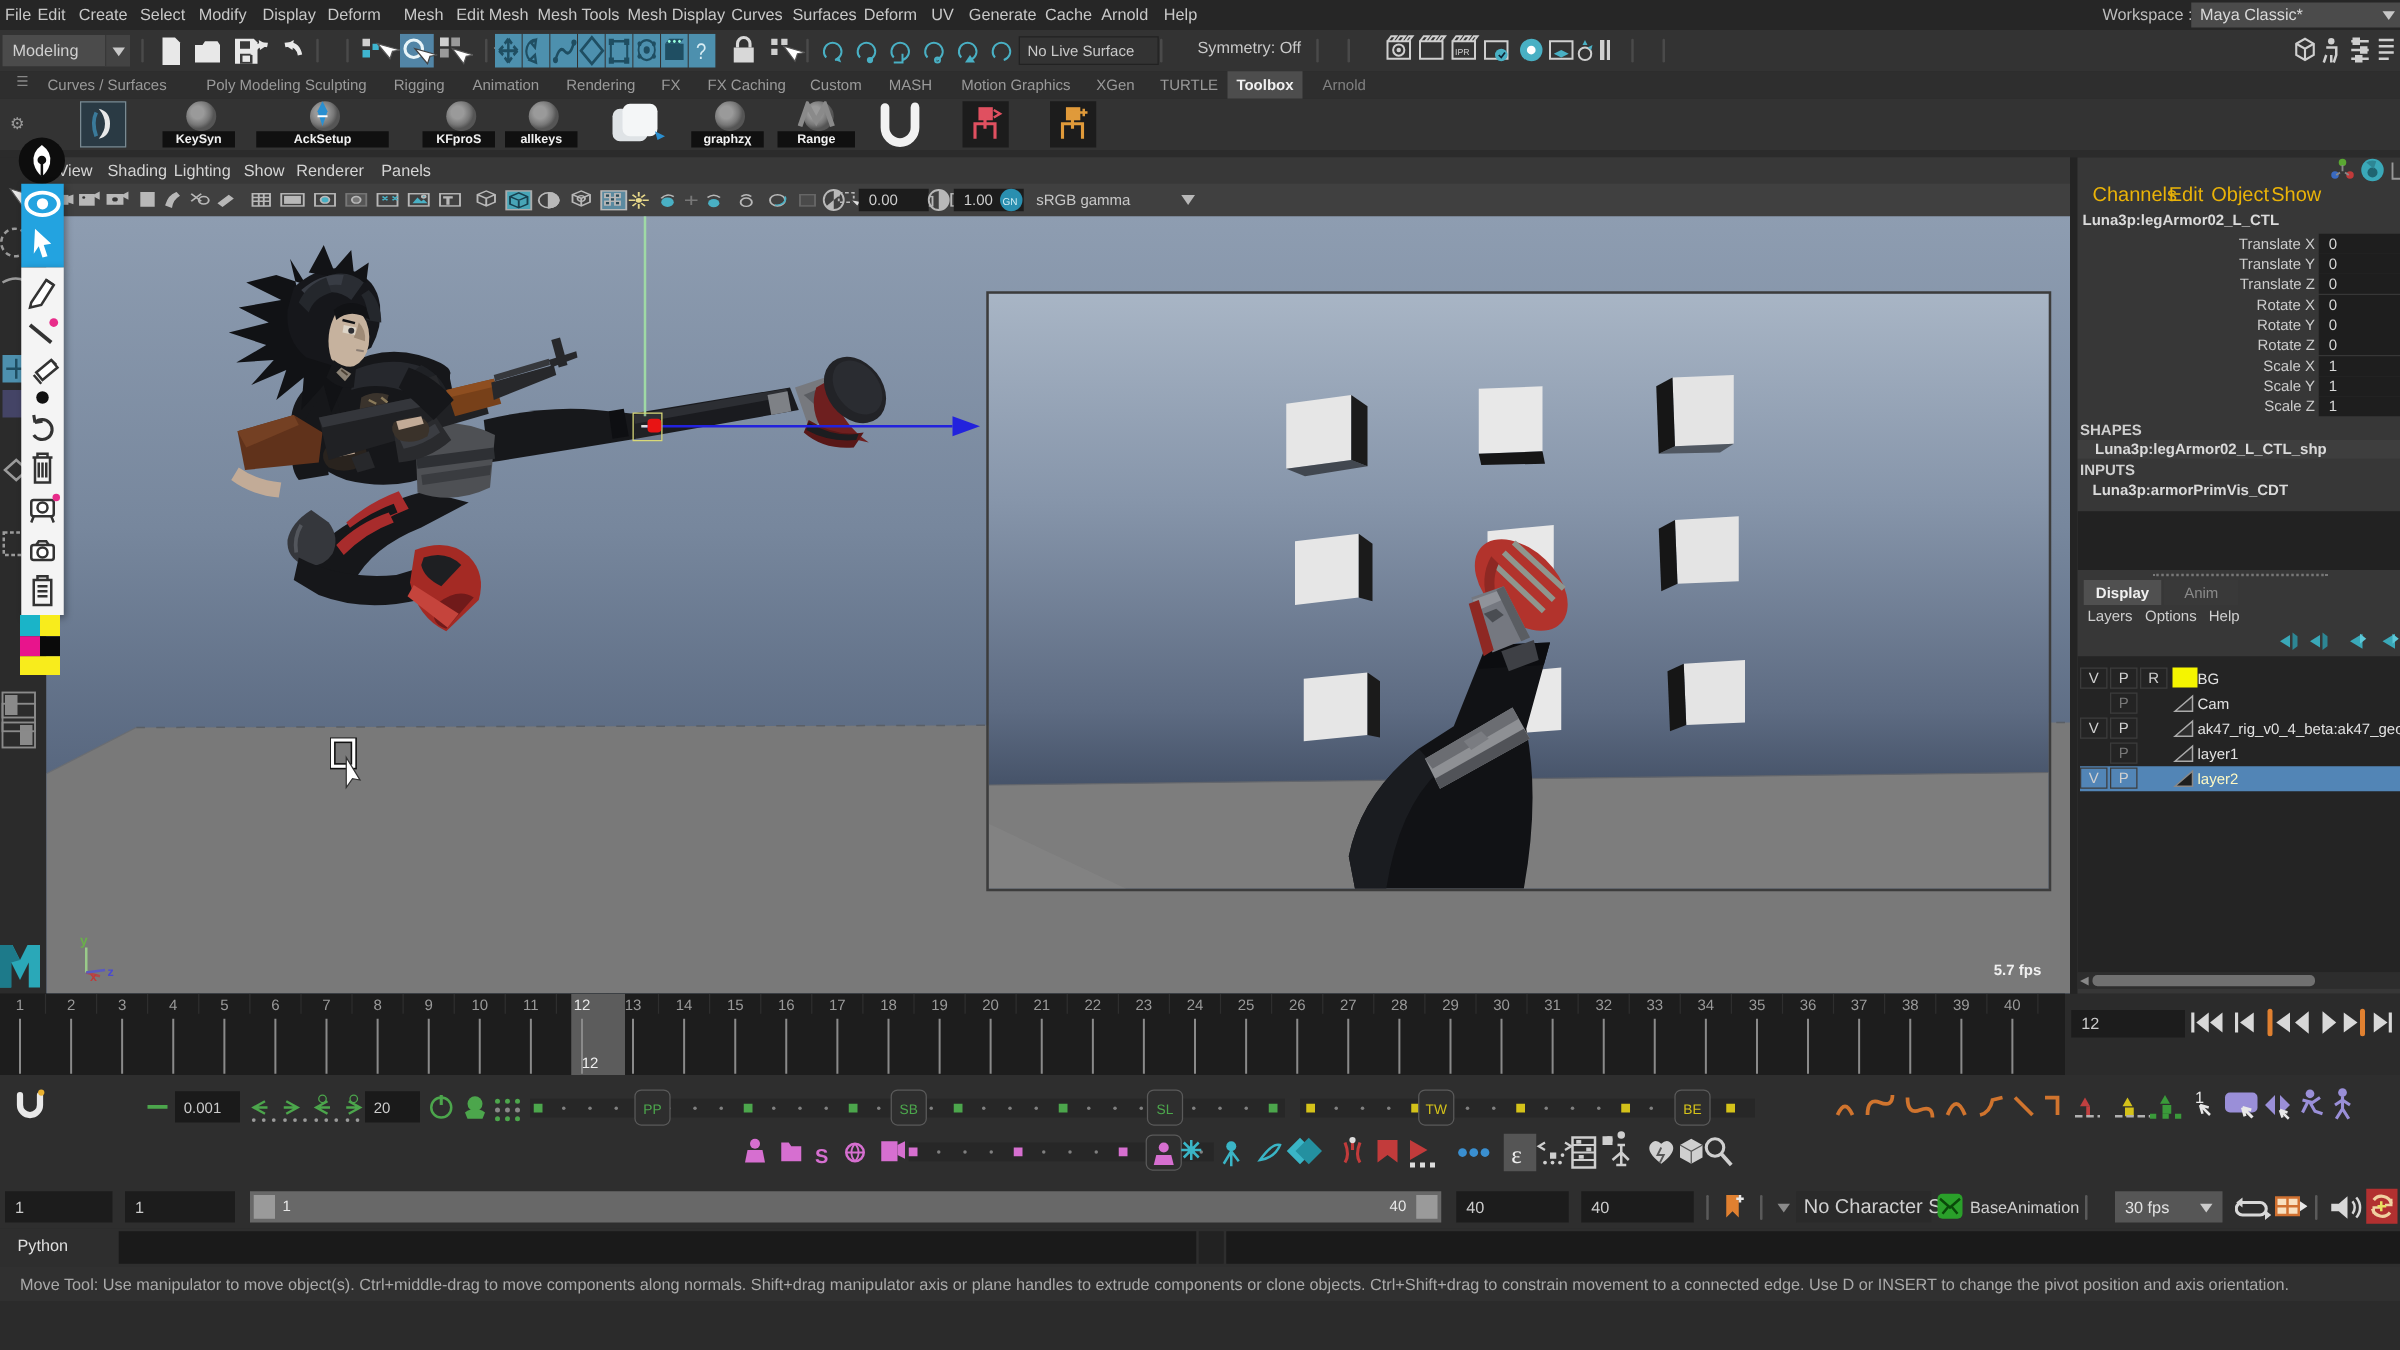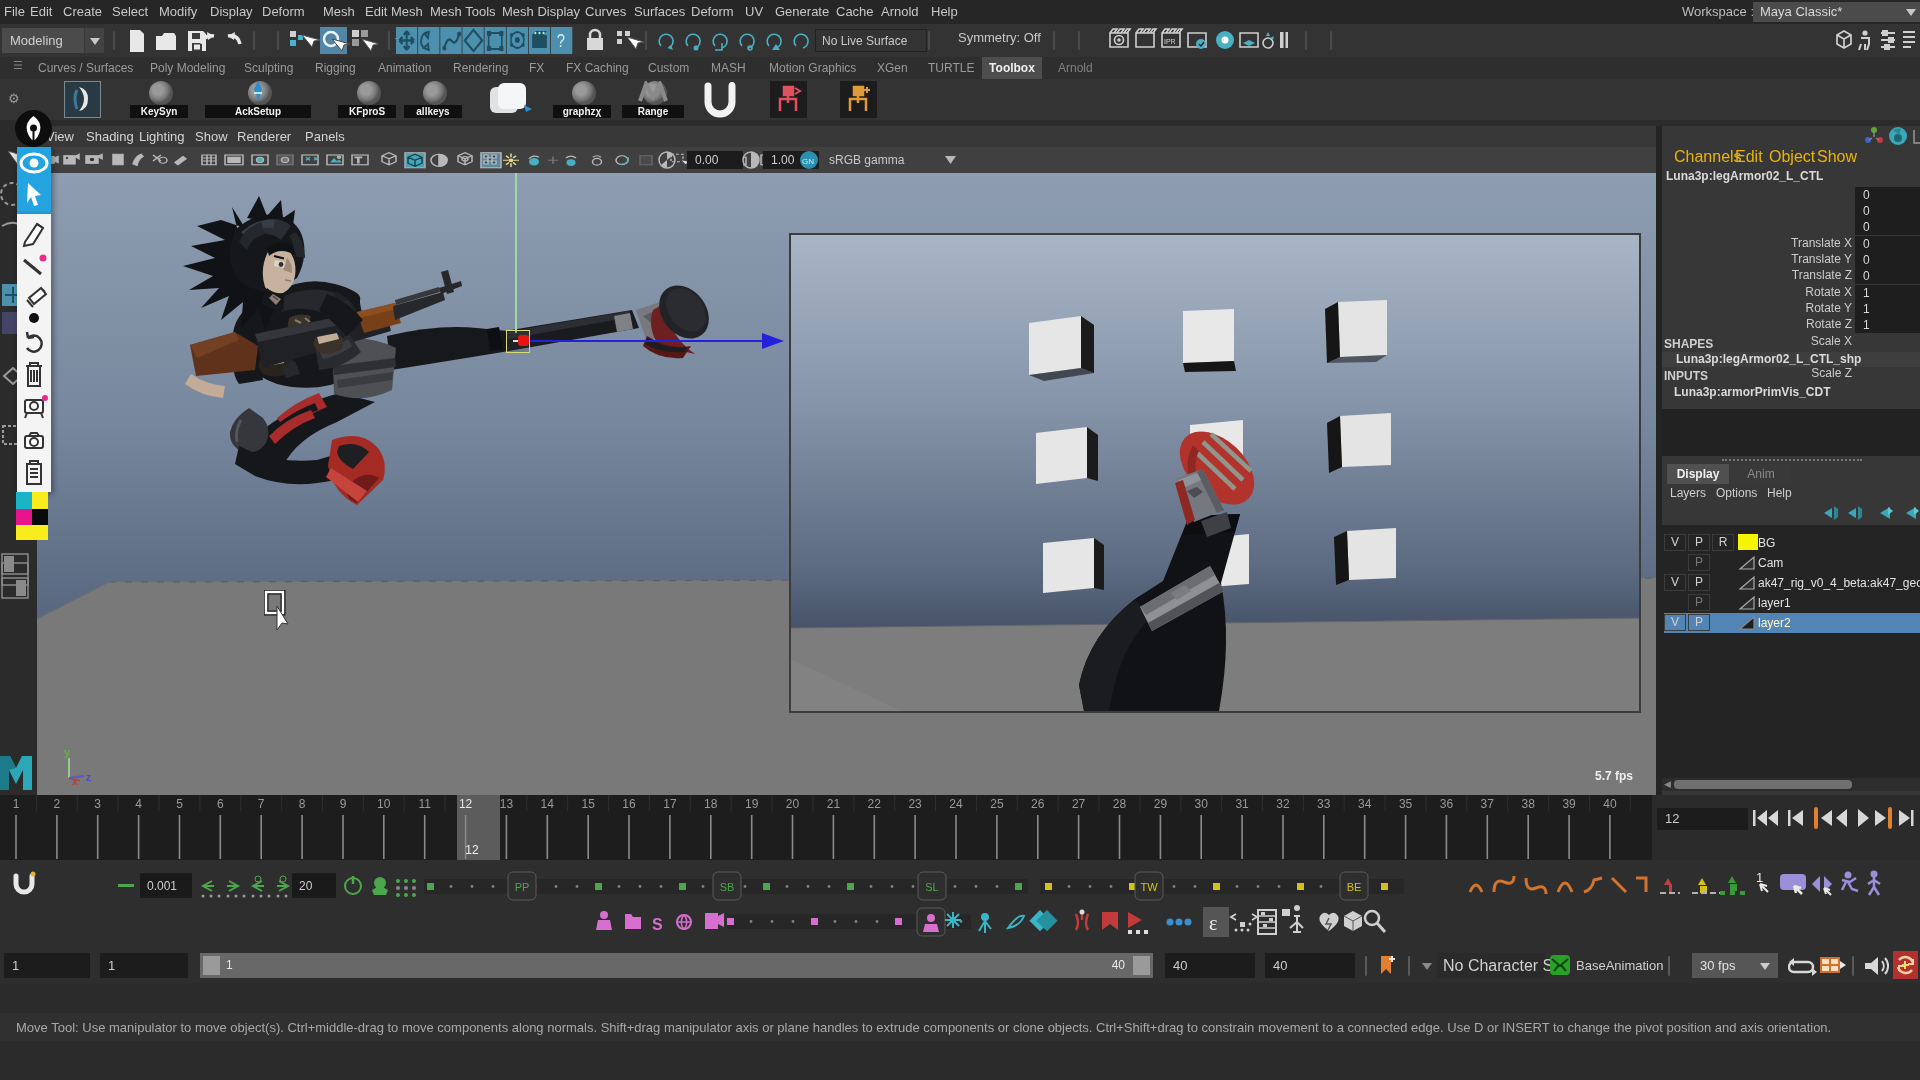--- a/index.html
+++ b/index.html
@@ -42,21 +42,21 @@
 #helprow { left:0; top:1013px; width:1920px; height:28px; background:#303030; color:#a9a9a9; font-size:13px; }
 #bottomrow { left:0; top:1041px; width:1920px; height:39px; background:#2b2b2b; }
 .field { position:absolute; background:#1c1c1c; color:#cccccc; font-size:12px; }
 .sep { position:absolute; width:2px; background:#4a4a4a; border-radius:2px; }
 .pyico { position:absolute; top:2px; width:62px; height:38px; }
 .pyico::before { content:""; position:absolute; left:50%; top:0px; margin-left:-12px; width:24px; height:24px;
   border-radius:13px; background:radial-gradient(circle at 9px 9px, #9a9a9a 5px, #777 10px, #555 13px); }
 .pylbl { position:absolute; left:0; bottom:1px; width:58px; text-align:center; background:rgba(10,10,10,.85);
   color:#f2f2f2; font-size:10px; font-weight:bold; padding:1px 2px; white-space:nowrap; }
 .chrow { position:absolute; width:258px; height:16px; }
-.chlab { position:absolute; right:68px; top:1px; color:#cccccc; font-size:12px;margin-top:48px; }
+.chlab { position:absolute; right:68px; top:1px; color:#cccccc; font-size:12px; }
 .chval { position:absolute; left:193px; top:0; width:65px; height:16px; background:#1e1e1e;
   color:#d8d8d8; font-size:12px; padding:1px 0 0 8px; }
 .lrow { position:absolute; left:2px; width:256px; height:20px; color:#d0d0d0; font-size:12px; }
 .lc { position:absolute; left:0; top:1px; width:22px; height:17px; text-align:center; border:1px solid #3c3c3c; }
 .ltri { position:absolute; left:74px; top:2px; width:18px; height:16px; }
 .lname { position:absolute; left:94px; top:3px; font-size:12px; color:#e2e2e2; }
 </style>
 </head>
 <body>
 <div id="stage">
@@ -251,21 +251,21 @@
           </g>
         <g stroke="#cfcfcf" stroke-width="2">
             <path d="M70 5 h12 M70 10 h12 M70 15 h12 M70 20 h8"></path>
           </g>
       </g>
     </svg>
   </div>
   <div class="abs" id="shelftabs">
     <span style="position:absolute;left:13px;top:2px;color:#888;font-size:11px">☰</span>
     <span style="position:absolute;left:38px;top:4px">Curves / Surfaces</span>
-    <span style="position:absolute;left:150px;top:4px">Poly Modeling</span>
+    <span style="position:absolute;left:165px;top:4px">Poly Modeling</span>
     <span style="position:absolute;left:244px;top:4px">Sculpting</span>
     <span style="position:absolute;left:315px;top:4px">Rigging</span>
     <span style="position:absolute;left:378px;top:4px">Animation</span>
     <span style="position:absolute;left:453px;top:4px">Rendering</span>
     <span style="position:absolute;left:529px;top:4px">FX</span>
     <span style="position:absolute;left:566px;top:4px">FX Caching</span>
     <span style="position:absolute;left:648px;top:4px">Custom</span>
     <span style="position:absolute;left:711px;top:4px">MASH</span>
     <span style="position:absolute;left:769px;top:4px">Motion Graphics</span>
     <span style="position:absolute;left:877px;top:4px">XGen</span>
@@ -1202,20 +1202,26 @@
       <path d="M20 7 a8 8 0 0 1 0 10 M23 4 a12 12 0 0 1 0 16" stroke="#d8d8d8" stroke-width="2" fill="none"></path>
     </svg>
     <div style="position:absolute;left:1893px;top:3px;width:25px;height:28px;background:#b23030">
       <svg width="25" height="28" viewBox="0 0 25 28">
           <path d="M6 9 a8 8 0 0 1 14 3 m-1 7 a8 8 0 0 1 -14 -3" stroke="#f0d0a0" stroke-width="2.5" fill="none"></path>
           <path d="M20 8 v5 h-5 M6 20 v-5 h5" stroke="#f0d0a0" stroke-width="2" fill="none"></path>
           <path d="M12 10 v8 M9 14 h7" stroke="#e8e060" stroke-width="2"></path>
         </svg>
     </div>
   </div>
+  <div class="abs" id="cmdrow">
+    <div style="position:absolute;left:0;top:0;width:95px;height:30px;color:#e0e0e0;font-size:13px;line-height:28px;padding-left:14px">Python</div>
+    <div style="position:absolute;left:95px;top:2px;width:862px;height:26px;background:#1a1a1a"></div>
+    <div style="position:absolute;left:959px;top:2px;width:20px;height:26px;background:#222"></div>
+    <div style="position:absolute;left:981px;top:2px;width:939px;height:26px;background:#1a1a1a"></div>
+  </div>
   <div class="abs" id="helprow">
     <span style="position:absolute;left:16px;top:7px">Move Tool: Use manipulator to move object(s). Ctrl+middle-drag to move components along normals. Shift+drag manipulator axis or plane handles to extrude components or clone objects. Ctrl+Shift+drag to constrain movement to a connected edge. Use D or INSERT to change the pivot position and axis orientation.</span>
   </div>
   <div class="abs" id="bottomrow"></div>
   <div class="abs" id="epicpen" style="left:0;top:0;width:1920px;height:1080px;pointer-events:none">
 
     <div style="position:absolute;left:15px;top:110px;width:37px;height:37px;border-radius:50%;background:#0d0d0d"></div>
     <svg width="37" height="37" style="position:absolute;left:15px;top:110px" viewBox="0 0 37 37">
       <path d="M18.5 6 Q27 12 25 21 Q23 28 18.5 31 Q14 28 12 21 Q10 12 18.5 6 Z" fill="#fff"></path>
       <circle cx="18.5" cy="18" r="3.5" fill="#0d0d0d"></circle>

